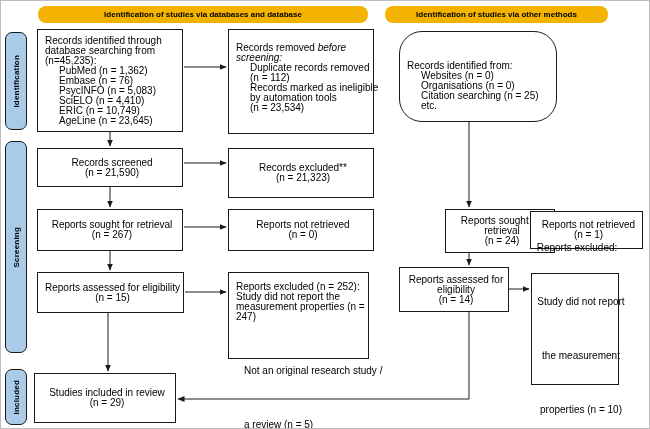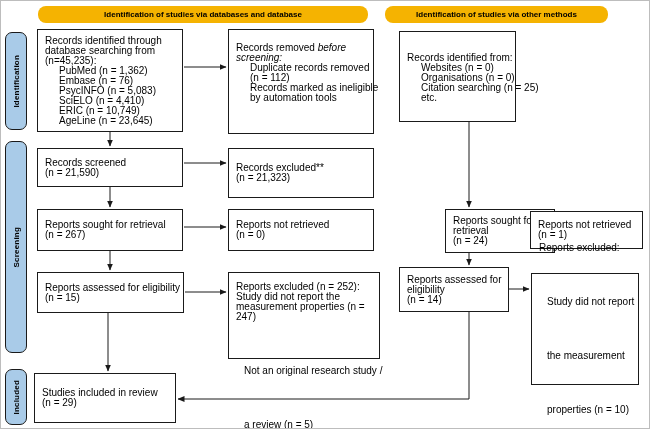--- a/index.html
+++ b/index.html
@@ -30,39 +30,39 @@
   .stage-included{top:368px;height:56px;}
   .stage-text{
     writing-mode:vertical-rl;transform:rotate(180deg);
     font-size:8px;font-weight:700;color:#000;letter-spacing:.2px;white-space:nowrap;
   }
   .box{
     position:absolute;background:#fff;border:1px solid var(--line);
     box-sizing:border-box;color:#000;font-size:10px;line-height:10px;
     padding:2px 3px 2px 7px;display:flex;flex-direction:column;
   }
-  .box.vcenter{justify-content:center;}
+  .box.vcenter{justify-content:center;align-items:center;}
   .ln{white-space:nowrap;}
   .ind{padding-left:14px;}
   .ind-sm{padding-left:8px;margin-top:44px;}
   em{font-style:italic;}
   
   .b-identified-db {left:36px; top:28px; width:146px;height:103px;padding-top:6px;}
   .b-removed      {left:227px;top:28px; width:146px;height:105px;padding-top:13px;}
-  .b-identified-ot{left:398px;top:30px; width:117px;height:91px; padding-top:21px;}
+  .b-identified-ot{left:398px;top:30px; width:158px;height:91px; padding-top:29px;border-radius:23px;}
   .b-screened     {left:36px; top:147px;width:146px;height:39px;}
   .b-excluded     {left:227px;top:147px;width:146px;height:50px;}
   .b-sought-db    {left:36px; top:208px;width:146px;height:42px;}
   .b-notretr-db   {left:227px;top:208px;width:146px;height:42px;}
   .b-sought-ot    {left:398px;top:208px;width:110px;height:44px;margin-left:46px;}
   .b-notretr-ot   {left:529px;top:210px;width:113px;height:38px;}
   .b-assessed-db  {left:36px; top:271px;width:147px;height:41px;}
-  .b-excl-elig-db {left:227px;top:271px;width:152px;height:87px;padding-top:9px;}
+  .b-excl-elig-db {left:227px;top:271px;width:141px;height:87px;padding-top:9px;}
   .b-assessed-ot  {left:398px;top:266px;width:110px;height:45px;}
-  .b-excl-elig-ot {left:530px;top:272px;width:108px;height:112px;}
+  .b-excl-elig-ot {left:530px;top:272px;width:88px;height:112px;}
   .b-included     {left:33px; top:372px;width:142px;height:50px;}
   svg.arrows{position:absolute;left:0;top:0;width:650px;height:429px;}
   svg.arrows path, svg.arrows line, svg.arrows polyline{stroke:var(--line);stroke-width:1;fill:none;}
 </style>
 </head>
 <body>
 
 <div class="canvas">
 
   <div class="banner banner-db">Identification of studies via databases and database</div>
@@ -111,20 +111,21 @@
     <div class="ln ind">AgeLine (n = 23,645)</div>
   </div>
 
   <div class="box b-removed">
     <div class="ln"><span>Records removed </span><em>before</em></div>
     <div class="ln"><em>screening:</em></div>
     <div class="ln ind">Duplicate records removed</div>
     <div class="ln ind">(n = 112)</div>
     <div class="ln ind">Records marked as ineligible</div>
     <div class="ln ind">by automation tools</div>
+    <div class="ln ind">(n = 23,534)</div>
   </div>
 
   <div class="box b-identified-ot">
     <div class="ln">Records identified from:</div>
     <div class="ln ind">Websites (n = 0)</div>
     <div class="ln ind">Organisations (n = 0)</div>
     <div class="ln ind">Citation searching (n = 25)</div>
     <div class="ln ind">etc.</div>
   </div>
 

